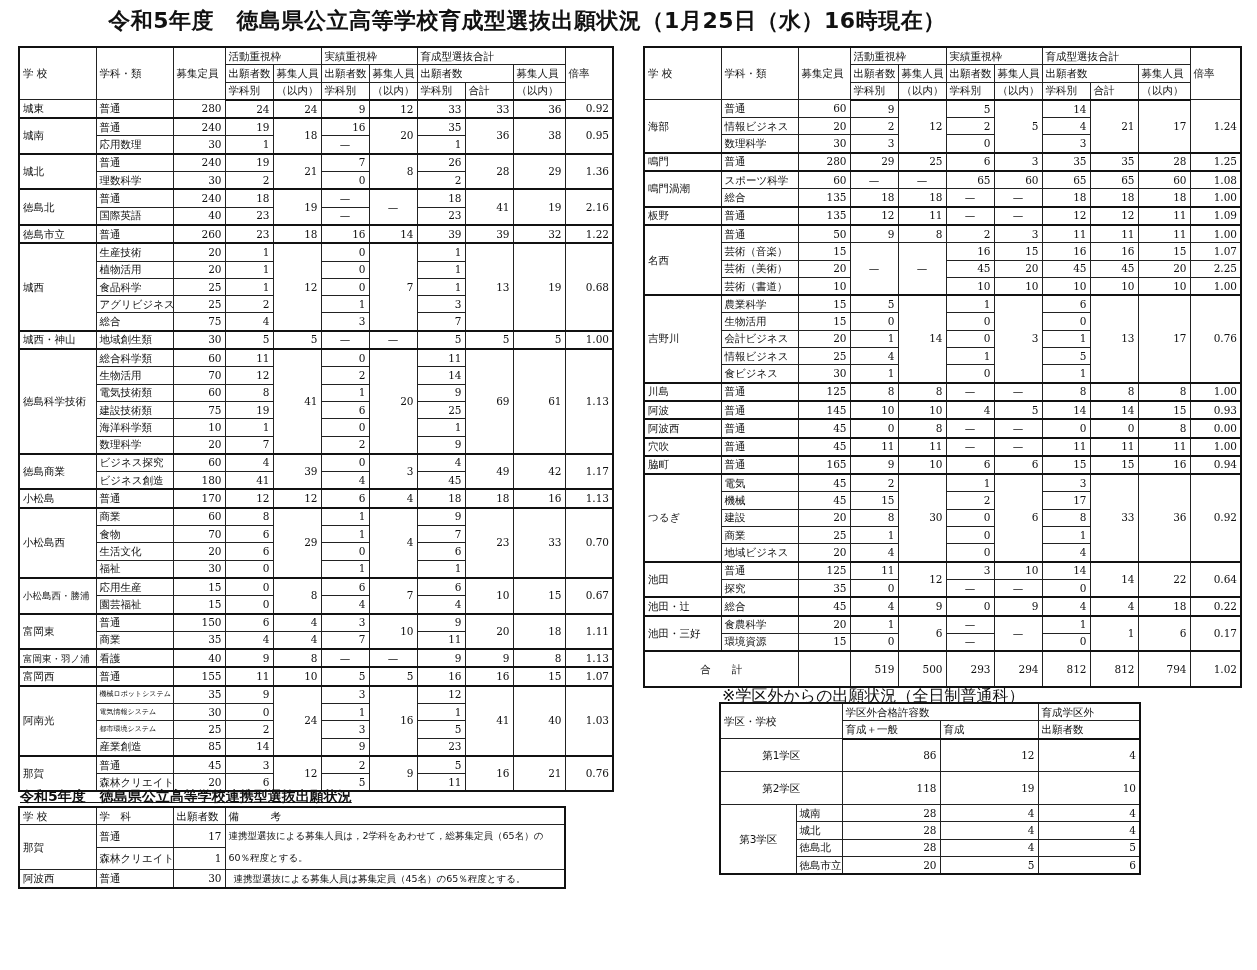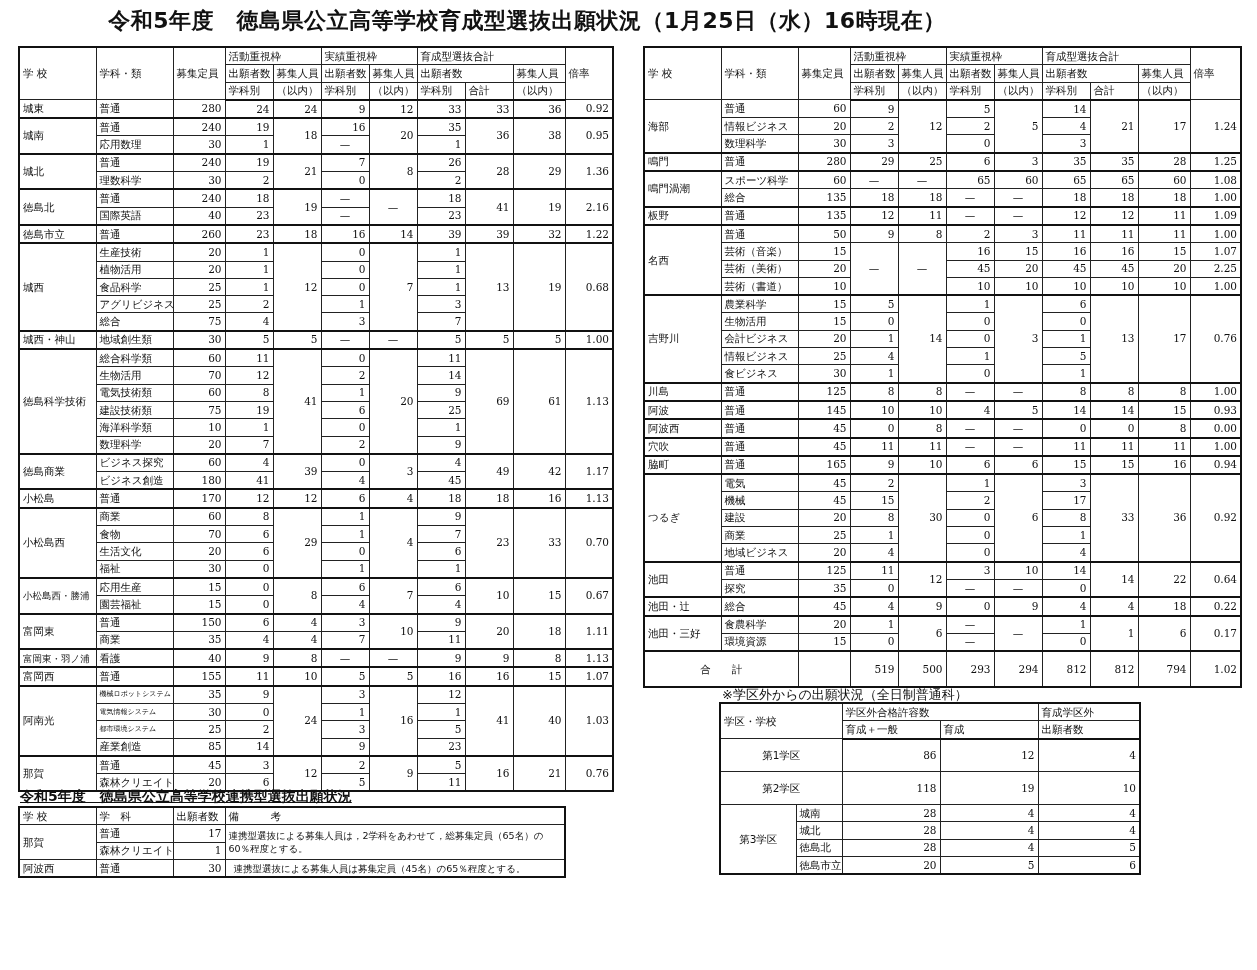--- a/index.html
+++ b/index.html
@@ -9,21 +9,21 @@
   td,th{border:1px solid #222;padding:0 3px;height:16.3px;line-height:15px;overflow:hidden;white-space:nowrap;font-weight:normal;}
   th{text-align:left;font-size:10.5px;}
   td.n{text-align:right;font-family:"DejaVu Serif",serif;}
   td.c{text-align:center;}
   td.s{text-align:left;}
   td.sm{font-size:7px;}
   .main{border:2px solid #111;}
   .main thead tr:last-child th{border-bottom:2px solid #111;margin-left:12px;}
   tr.grp td{border-top:2px solid #111;}
   .sub-title{position:absolute;font-weight:bold;font-size:14px;}
-  .note-title{position:absolute;font-size:13px;}
+  .note-title{position:absolute;font-size:16px;}
   td.total{height:34px;}
 </style>
 </head>
 <body>
 
 <div class="title">令和5年度　徳島県公立高等学校育成型選抜出願状況（1月25日（水）16時現在）</div>
 
 <table class="main" id="left-table" style="left:18px;top:46px;width:594px;">
   <colgroup>
       <col style="width:77px">
@@ -840,21 +840,21 @@
       <tr>
         <th style="border-bottom: 1px solid rgb(34, 34, 34);">学 校</th>
         <th style="border-bottom: 1px solid rgb(34, 34, 34); margin-top: 18px;">学　科</th>
         <th style="border-bottom: 1px solid rgb(34, 34, 34);">出願者数</th>
         <th style="border-bottom: 1px solid rgb(34, 34, 34); border-radius: 6px;">備　　　考</th>
       </tr>
       <tr>
         <td rowspan="2" class="s">那賀</td>
         <td class="s">普通</td>
         <td class="n">17</td>
-        <td rowspan="2" class="s" style="white-space: normal; font-size: 9.5px; line-height: 13px;">連携型選抜による募集人員は，2学科をあわせて，総募集定員（65名）の60％程度とする。</td>
+        <td rowspan="2" class="s" style="white-space: normal; font-size: 9.5px; line-height: 22px;">連携型選抜による募集人員は，2学科をあわせて，総募集定員（65名）の60％程度とする。</td>
       </tr>
       <tr>
         <td class="s">森林クリエイト</td>
         <td class="n">1</td>
       </tr>
       <tr>
         <td class="s">阿波西</td>
         <td class="s">普通</td>
         <td class="n">30</td>
         <td class="s" style="font-size: 9.5px; padding-left: 8px;">連携型選抜による募集人員は募集定員（45名）の65％程度とする。</td>

